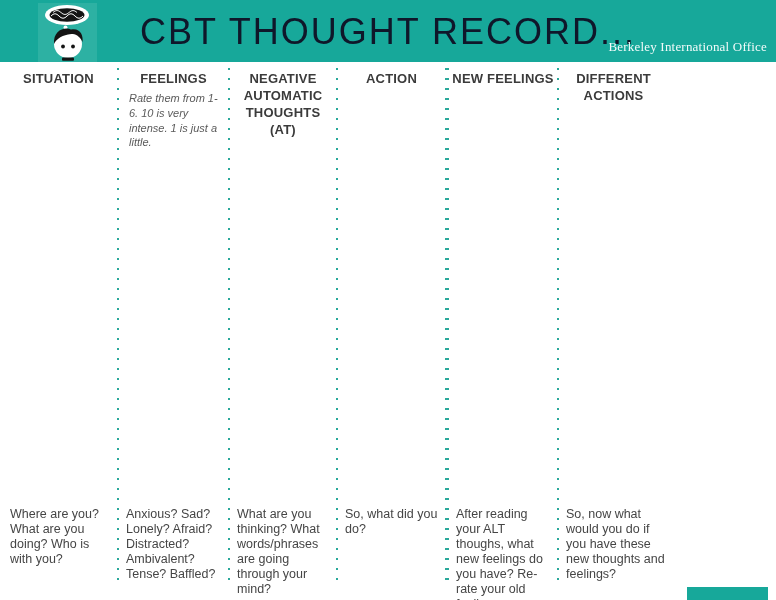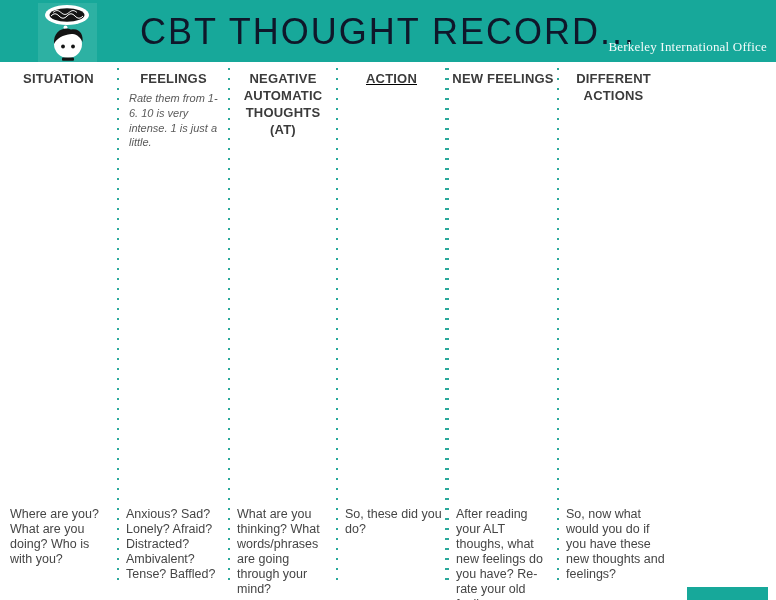--- a/index.html
+++ b/index.html
@@ -20,21 +20,21 @@
   .logo{position:absolute;left:38px;top:3px;width:59px;height:59px;background:var(--logo_bg);}
   .logo svg{display:block;width:59px;height:59px;}
   .header-title{position:absolute;left:0;top:0;width:776px;height:62px;line-height:64px;
     text-align:center;color:#0f172a;font-size:36px;font-weight:400;letter-spacing:2px;}
   .header-org{position:absolute;right:9px;bottom:7px;color:#f2fbfa;
     font-family:"Liberation Serif","DejaVu Serif",serif;font-size:13px;letter-spacing:0.2px;}
 
   
   .grid{position:absolute;top:62px;left:0;width:776px;height:538px;display:flex;}
   .col{position:relative;height:538px;}
-  .col-1{width:117px;} .col-2{width:109px;} .col-3{width:106px;} .col-4{width:107px;text-decoration:underline;}
+  .col-1{width:117px;} .col-2{width:109px;} .col-3{width:106px;} .col-4{width:107px;}
   .col-5{width:108px;} .col-6{width:108px;} .col-7{width:109px;}
   .vsep{width:2px;height:520px;margin-top:6px;flex:0 0 2px;
     background:repeating-linear-gradient(to bottom,var(--dot) 0 2px,transparent 2px 10px);}
   .col-title{padding:9px 3px 0 3px;text-align:center;font-size:13px;font-weight:bold;
     color:var(--heading_text);line-height:1.3;letter-spacing:0.2px;}
   .col-subtitle{padding:3px 4px 0 10px;font-size:11px;font-style:italic;
     color:var(--subtitle_text);line-height:1.35;text-align:left;}
   .col-helper{position:absolute;top:445px;left:0;right:0;padding:0 3px 0 7px;
     font-size:12.5px;color:var(--body_text);line-height:1.2;text-align:left;}
   .col-1 .col-helper{padding-left:10px;}
@@ -88,21 +88,21 @@
     <div class="vsep"></div>
 
     <div class="col col-3">
       <div class="col-title">NEGATIVE AUTOMATIC THOUGHTS (AT)</div>
       <div class="col-helper">What are you thinking? What words/phrases are going through your mind?</div>
     </div>
     <div class="vsep"></div>
 
     <div class="col col-4">
       <div class="col-title">ACTION</div>
-      <div class="col-helper">So, these did you do?</div>
+      <div class="col-helper">So, what did you do?</div>
     </div>
     <div class="vsep"></div>
 
     <div class="vsep"></div>
 
     <div class="col col-6">
       <div class="col-title">NEW FEELINGS</div>
       <div class="col-helper">After reading your ALT thoughs, what new feelings do you have? Re-rate your old feelings.</div>
     </div>
     <div class="vsep"></div>

